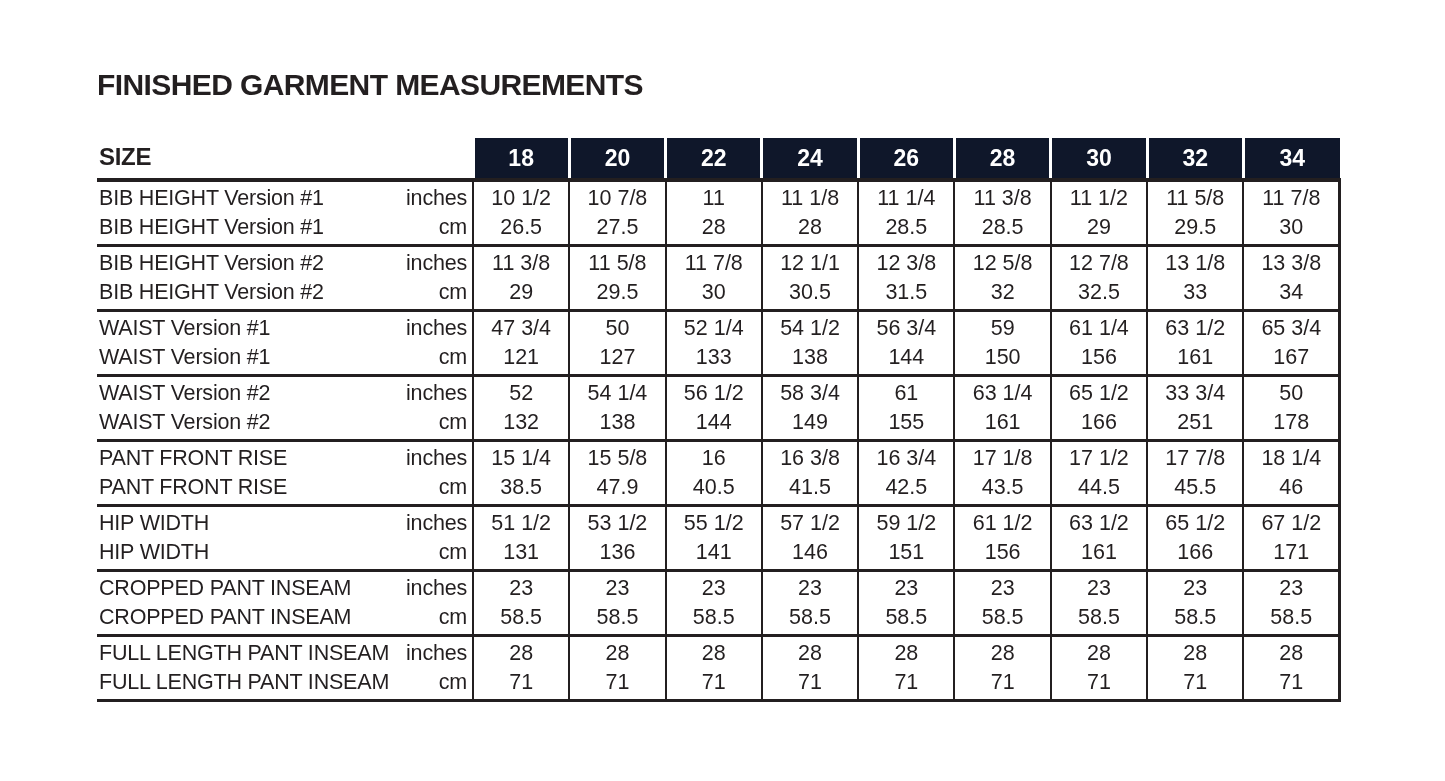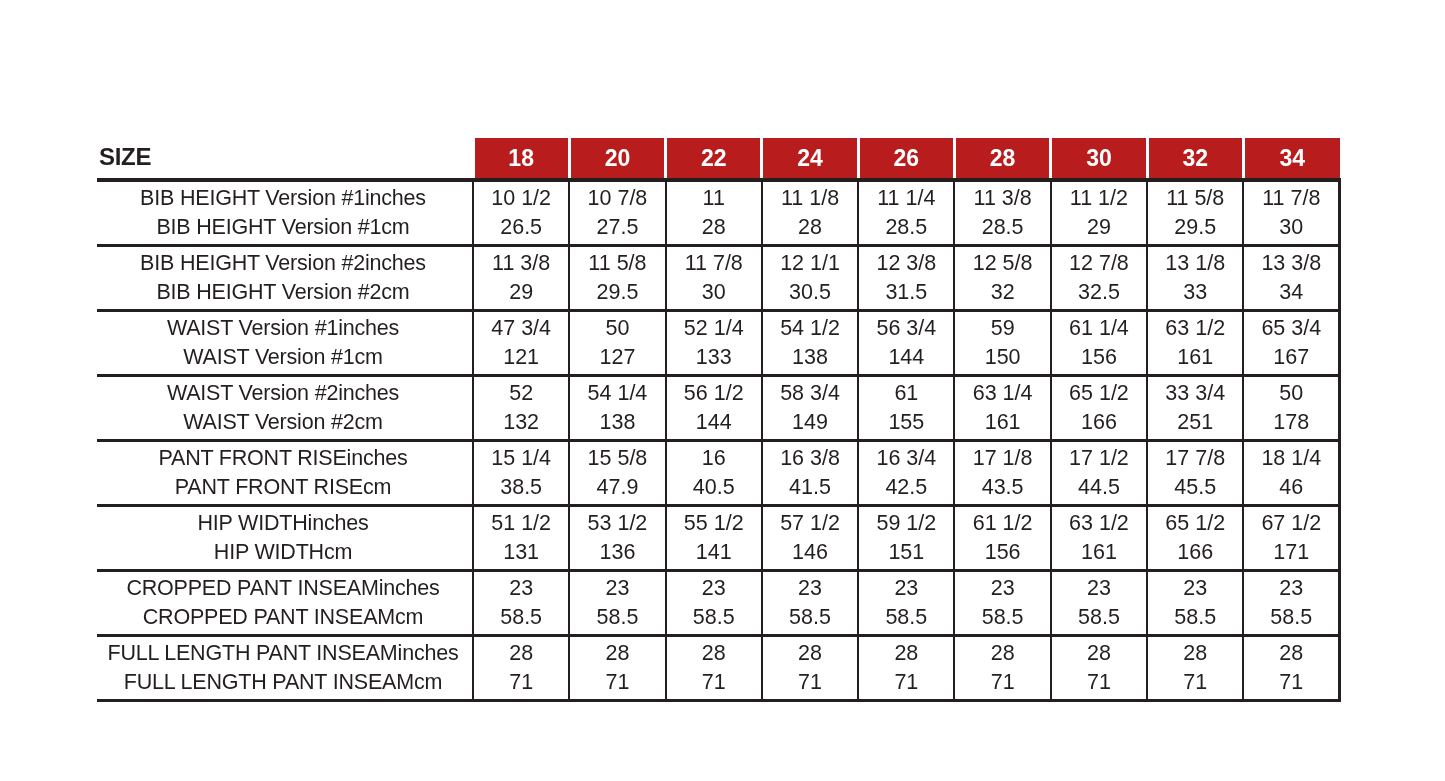--- a/index.html
+++ b/index.html
@@ -33,56 +33,57 @@
   thead th{border-bottom:4px solid #231f20;padding:0;}
   th.size-label{
     text-align:left;
     vertical-align:bottom;
     font-size:24px;
     font-weight:700;
     letter-spacing:-0.3px;
     padding:0 0 7px 2px;
   }
   th.size-col{
-    background:#b91c1c;
+    background:#0f172a;
     color:#ffffff;
     font-size:23px;
     font-weight:700;
     text-align:center;
     vertical-align:middle;
     border-left:3px solid #ffffff;
   }
   th.size-col:last-child{border-right:0;}
   tbody tr{border-top:3px solid #231f20;height:64px;}
   td{padding:0;vertical-align:middle;}
   td.label-cell{
     padding:2px 5px 2px 2px;
   }
   .label-line{
     display:flex;
-    justify-content:center;
+    justify-content:space-between;
     align-items:baseline;
     font-size:21.5px;
     line-height:29px;
     white-space:nowrap;
   }
   .row-name{letter-spacing:-0.2px;}
   .unit{letter-spacing:-0.2px;}
   td.value-cell{
     border-left:2px solid #231f20;
     text-align:center;
     font-size:21.5px;
     line-height:29px;
   }
   td.value-cell:last-child{border-right:3px solid #231f20;}
 </style>
 </head>
 <body>
 
 <div class="page">
+  <h1 class="title">FINISHED GARMENT MEASUREMENTS</h1>
 
   <table class="size-chart">
     <colgroup>
       <col style="width:376px">
       <col span="9" style="width:96.3px">
     </colgroup>
     <thead>
       <tr>
         <th class="size-label">SIZE</th>
 

